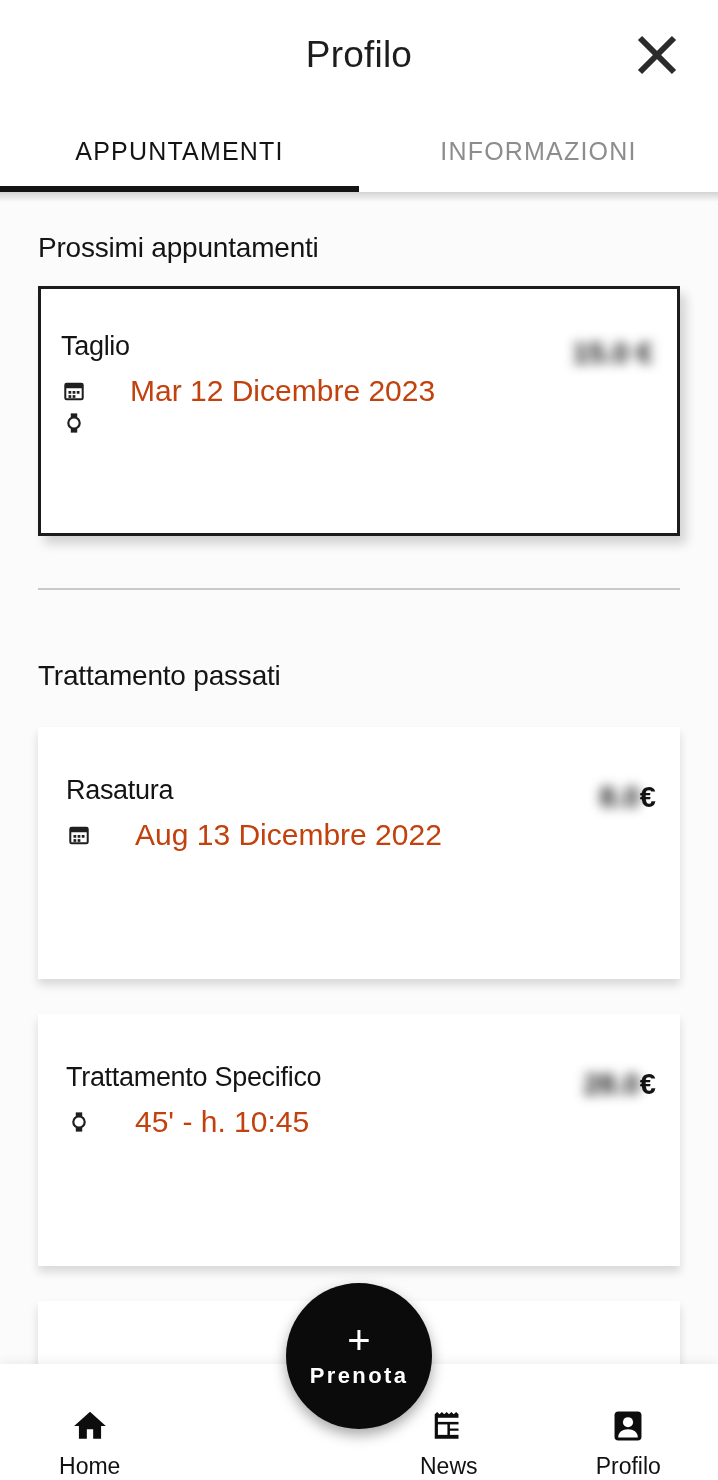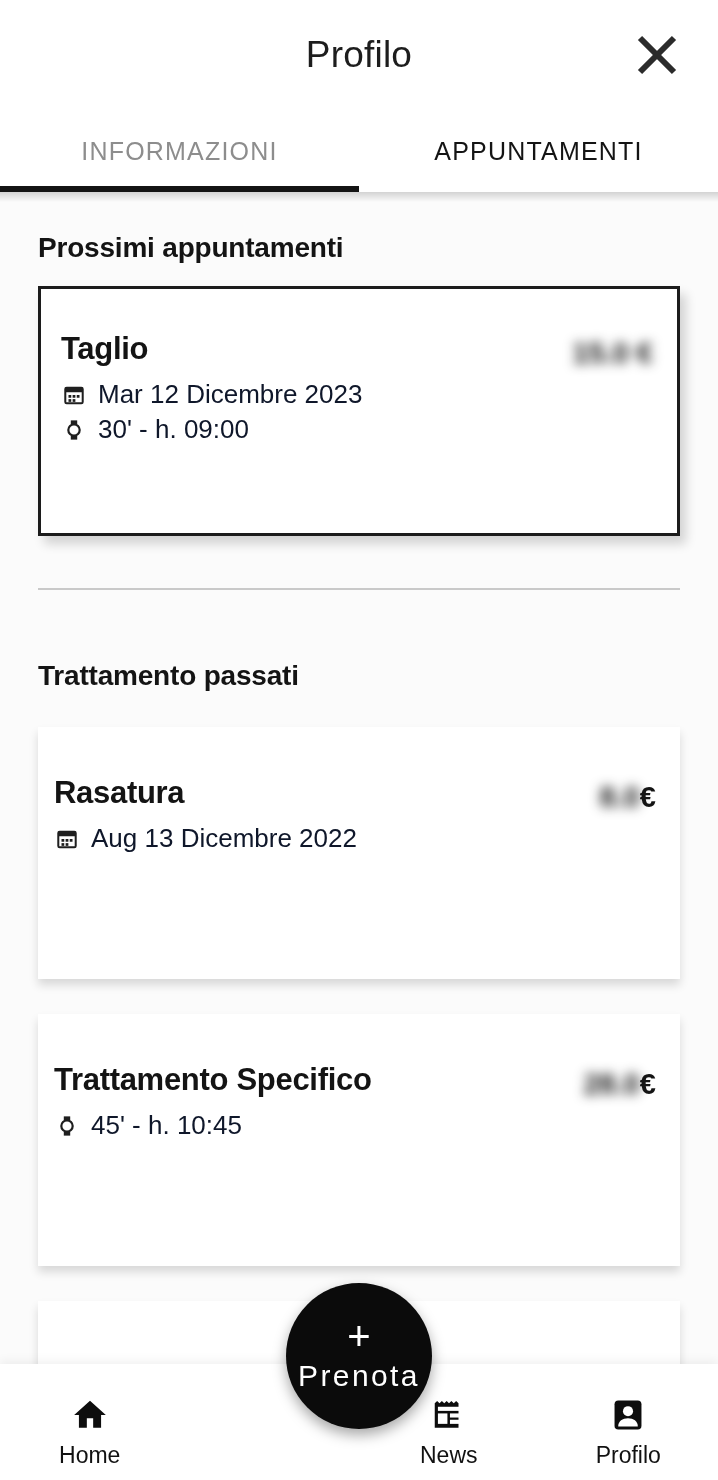--- a/index.html
+++ b/index.html
@@ -84,21 +84,21 @@
   
   .body {
     position: relative;
     height: 1288px;
     background: #fbfbfb;
     padding: 0 38px;
   }
 
   .section-title {
     font-size: 28px;
-    font-weight: 700;
+    font-weight: 400;
     color: #141414;
     letter-spacing: -0.2px;
   }
   .title-upcoming { padding-top: 30px; }
   .title-past { padding-top: 0; }
 
   
   .card {
     position: relative;
     background: #ffffff;
@@ -110,38 +110,39 @@
     margin-top: 22px;
     height: 250px;
     border: 3px solid #1c1c1c;
     padding: 42px 24px 0 20px;
     box-shadow: 6px 8px 10px rgba(0,0,0,0.16);
   }
   .card-past {
     margin-top: 35px;
     height: 252px;
     border: none;
-    padding: 48px 24px 0 16px;
+    padding: 48px 24px 0 28px;
     box-shadow: 0 6px 9px rgba(0,0,0,0.14);
   }
 
   .card-left { display: flex; flex-direction: column; }
   .card-name {
-    font-size: 31px;
-    font-weight: 700;
+    font-size: 27px;
+    font-weight: 400;
     color: #141414;
     letter-spacing: -0.3px;
     margin-bottom: 8px;
   }
   .card-line {
     display: flex;
     align-items: center;
-    font-size: 26px;
-    color: #0f172a;
+    font-size: 30px;
+    color: #c2410c;
     margin-top: 4px;
+    gap: 32px;
   }
   .card-line .ico {
     width: 26px;
     display: inline-flex;
     justify-content: center;
     align-items: center;
     margin-right: 11px;
   }
 
   .card-price {
@@ -192,35 +193,35 @@
     cursor: pointer;
     z-index: 30;
   }
   .fab-plus {
     font-size: 40px;
     line-height: 34px;
     font-weight: 300;
     margin-bottom: 6px;
   }
   .fab-label {
-    font-size: 30px;
+    font-size: 22px;
     letter-spacing: 2.4px;
-    font-weight: 400;
+    font-weight: 700;
   }
 
   
   .bottomnav {
     position: absolute;
     left: 0;
     bottom: 0;
     width: 718px;
     height: 116px;
     background: #ffffff;
     display: flex;
-    align-items: center;
+    align-items: flex-end;
     padding-top: 16px;
     z-index: 20;
     box-shadow: 0 -3px 10px rgba(0,0,0,0.06);
   }
   .nav-item {
     flex: 1;
     display: flex;
     flex-direction: column;
     align-items: center;
     cursor: pointer;
@@ -242,25 +243,25 @@
     <div class="header-title">Profilo</div>
     <div class="close-btn">
       <svg width="48" height="48" viewBox="0 0 48 48" aria-hidden="true">
         <line x1="7" y1="7" x2="41" y2="41" stroke="#2b2b2b" stroke-width="6" stroke-linecap="butt"></line>
         <line x1="41" y1="7" x2="7" y2="41" stroke="#2b2b2b" stroke-width="6" stroke-linecap="butt"></line>
       </svg>
     </div>
   </div>
 
   <div class="tabbar">
+    <div class="tab active">
+      <span>APPUNTAMENTI</span>
+    </div>
     <div class="tab inactive">
       <span>INFORMAZIONI</span>
-    </div>
-    <div class="tab active">
-      <span>APPUNTAMENTI</span>
     </div>
     <div class="tab-underline"></div>
   </div>
   <div class="tabbar-shadow"></div>
 
   <div class="body">
 
     <div class="section-title title-upcoming">Prossimi appuntamenti</div>
 
     <div class="card card-next">
@@ -281,21 +282,20 @@
           <span>Mar 12 Dicembre 2023</span>
         </div>
         <div class="card-line">
           <span class="ico">
             <svg width="22" height="22" viewBox="0 0 24 24" aria-hidden="true">
               <rect x="8.5" y="1.5" width="7" height="4" fill="#1f1f1f"></rect>
               <rect x="8.5" y="18.5" width="7" height="4" fill="#1f1f1f"></rect>
               <circle cx="12" cy="12" r="6.2" fill="none" stroke="#1f1f1f" stroke-width="2.4"></circle>
             </svg>
           </span>
-          <span>30' - h. 09:00</span>
         </div>
       </div>
       <div class="card-price blur-3">15.0 €</div>
     </div>
 
     <div class="divider"></div>
     <div class="gap-after-divider"></div>
 
     <div class="section-title title-past">Trattamento passati</div>
 

